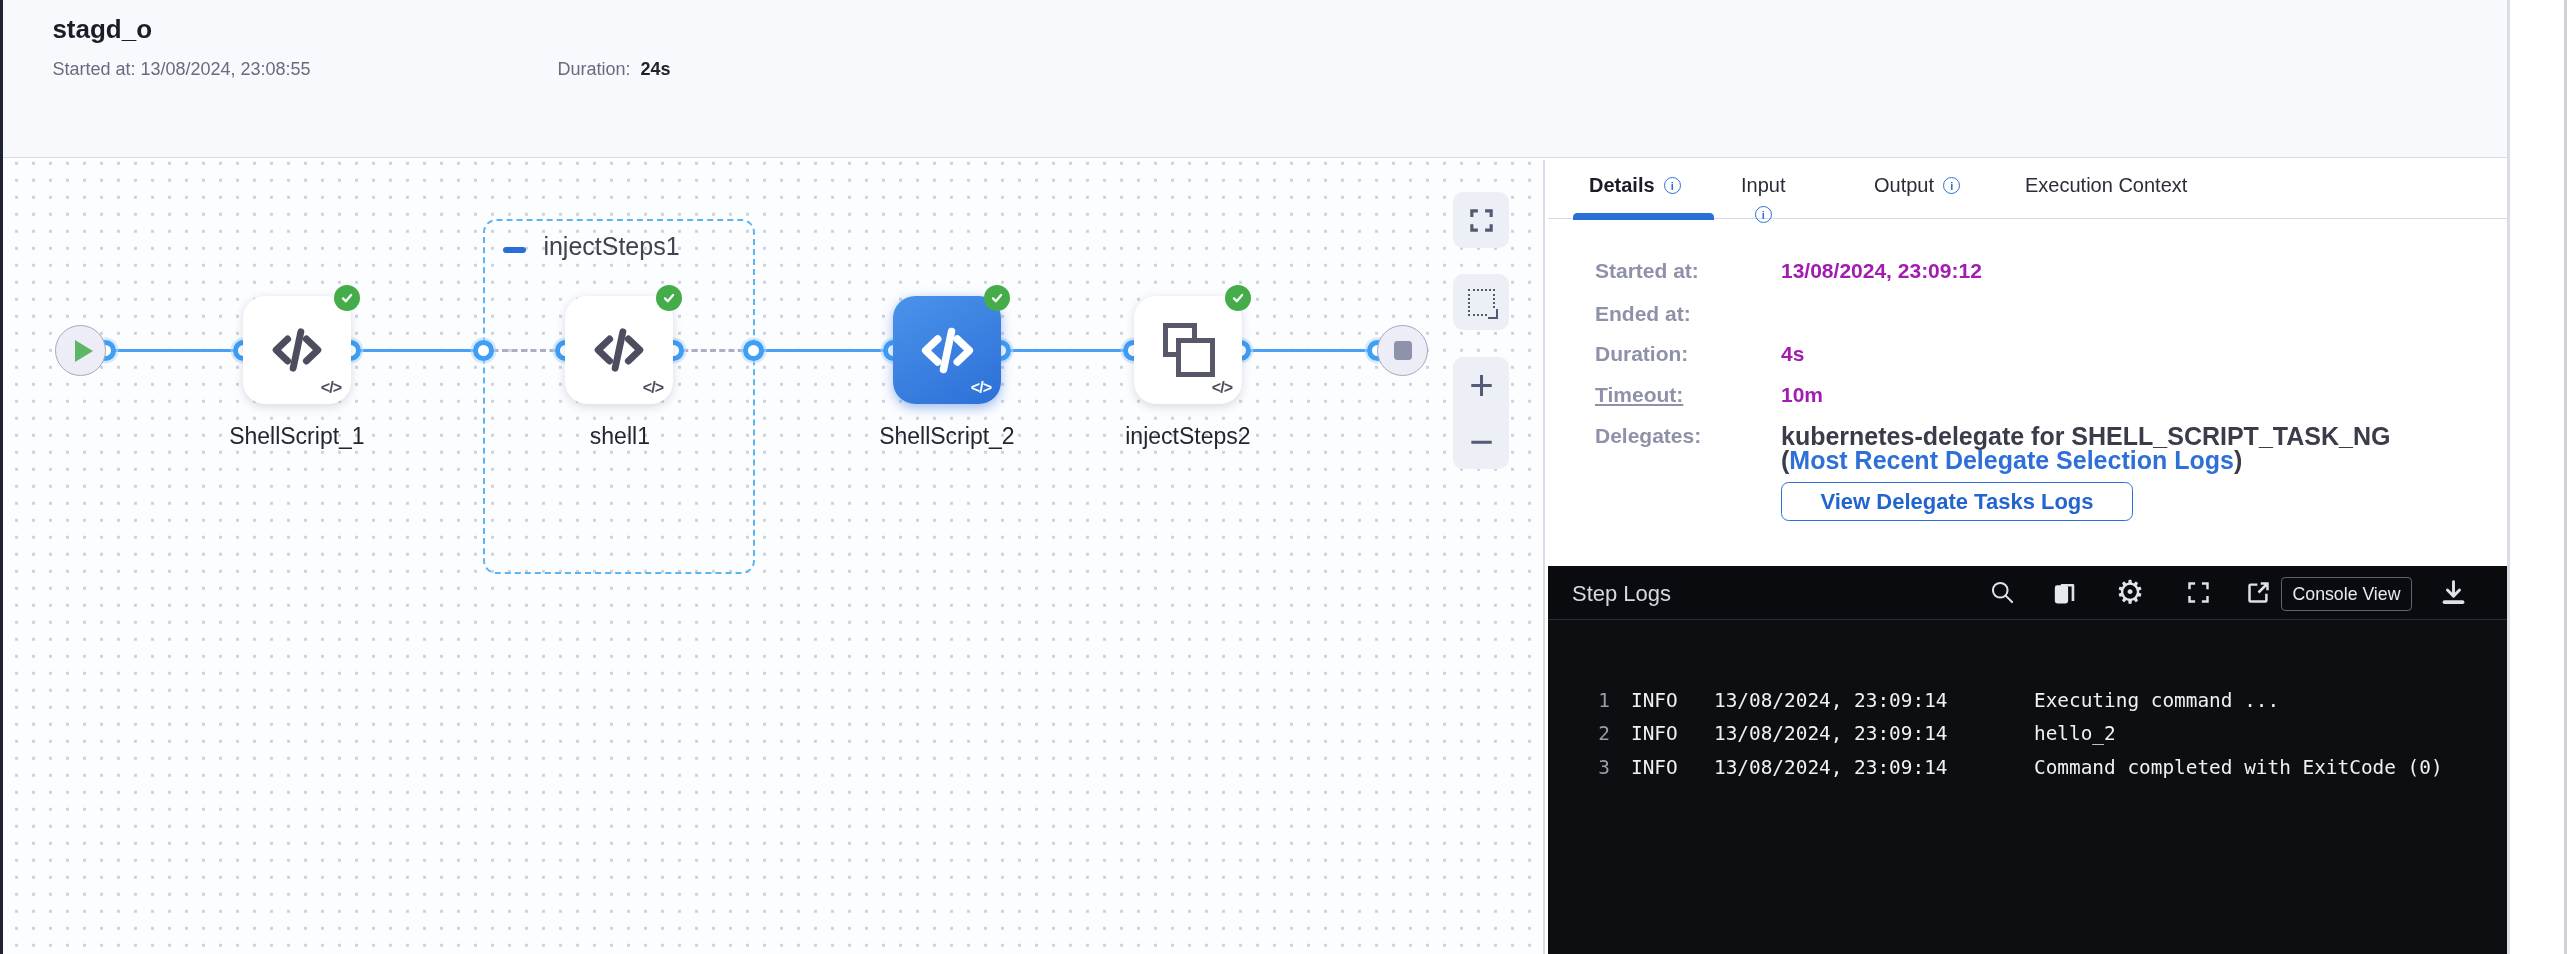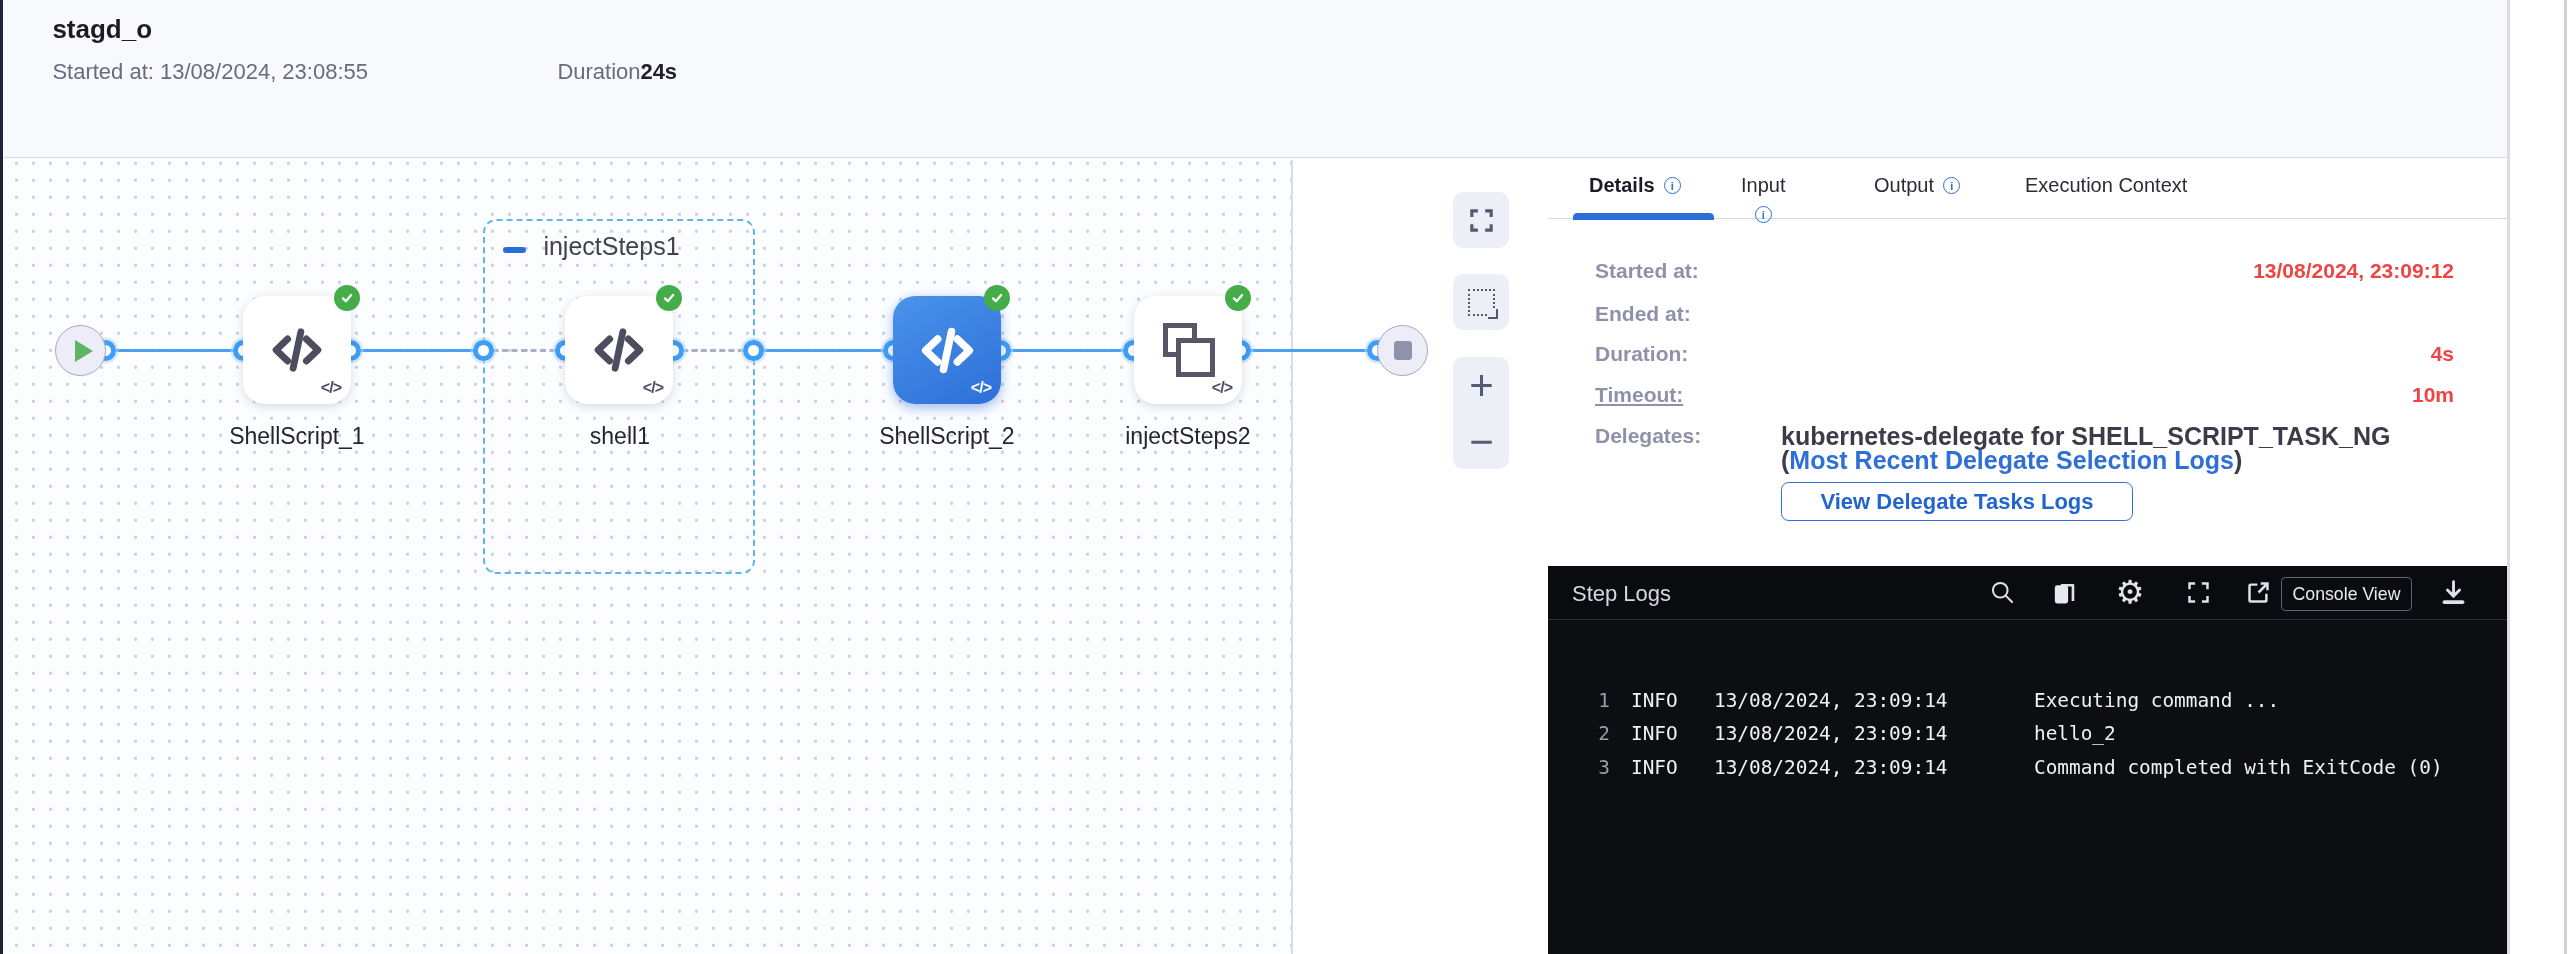--- a/index.html
+++ b/index.html
@@ -6,26 +6,26 @@
   html,body { width:2576px; height:955px; background:#fff; font-family:"Liberation Sans","DejaVu Sans",sans-serif; }
   .page { position:relative; width:2576px; height:955px; overflow:hidden; background:#fff; }
   .abs { position:absolute; }
 
   
   .left-edge { left:0; top:0; width:3.4px; height:955px; background:#1e2433; }
 
   
   .hdr { left:3.4px; top:0; width:2504px; height:158px; background:#f8f9fd; border-bottom:1.7px solid #d9dae4; }
   .hdr-title { left:49px; top:13.5px; font-size:26px; font-weight:bold; color:#1b1c26; }
-  .hdr-meta { left:49px; top:59px; font-size:22px; color:#696b7e; }
+  .hdr-meta { left:49px; top:59px; font-size:18px; color:#696b7e; }
   .hdr-meta .dur-label { position:absolute; left:505px; top:0; width:253px; color:#696b7e; }
   .hdr-meta .dur-val { position:absolute; left:588px; top:0; width:168px; color:#20212b; font-weight:bold; }
 
   
-  .canvas { left:3.4px; top:160px; width:1290px; height:795px; background:#fcfdff;
+  .canvas { left:3.4px; top:160px; width:1542px; height:795px; background:#fcfdff;
     background-image:radial-gradient(#ced1de 1.4px, transparent 1.6px); background-size:17px 17px; background-position:5px 11.8px;
     border-right:2.5px solid #d9dbe6; }
   
   .cv { position:absolute; }
 
   .edge-solid { height:3.4px; background:#4aa1f3; top:189px; }
   .edge-dashed { height:0; border-top:3.4px dashed #aab0c2; top:189px; }
 
   .port { width:21px; height:21px; border-radius:50%; background:#fff; border:5px solid #3f9ef5; top:180px; box-shadow:0 0 0 2.5px rgba(180,215,250,.55); }
 
@@ -55,21 +55,21 @@
 
   
   .panel { left:1548px; top:160px; width:959px; height:795px; background:#fff; }
   .tabbar { left:1548px; top:160px; width:959px; height:59px; background:#fff; border-bottom:1.7px solid #d6d8e3; }
   .tab { top:174px; display:flex; align-items:center; gap:9.3px; font-size:20px; color:#2b2c37; cursor:pointer; }
   .tab.active { font-weight:bold; color:#1b1c27; }
   .info-dot { width:17px; height:17px; border:1.7px solid #2e6fd8; border-radius:50%; color:#2e6fd8; font-size:11px; font-weight:bold; display:inline-flex; align-items:center; justify-content:center; font-style:normal; }
   .tab-underline { left:1573px; top:213px; width:141px; height:6.7px; background:#2a6fd6; border-radius:4.2px 4.2px 0 0; }
 
   .drow-label { left:1595px; width:177px; font-size:21px; font-weight:600; color:#8f91a8; }
-  .drow-value { left:1781px; width:673px; font-size:21px; font-weight:bold; color:#ef4444;text-align:right; }
+  .drow-value { left:1781px; width:673px; font-size:21px; font-weight:bold; color:#a21caf; }
   .delegates-val { left:1781px; top:424px; width:665px; font-size:25px; font-weight:bold; color:#3b3c49; line-height:24.4px; }
   .dlg-link { color:#2e6fd8; cursor:pointer; }
   .view-logs-btn { left:1781px; top:482px; width:352px; height:39px; border:1.7px solid #2e6fd8; border-radius:7.6px; background:#fff; color:#2265cf; font-size:22px; font-weight:bold; display:flex; align-items:center; justify-content:center; cursor:pointer; }
 
   
   .logpanel { left:1548px; top:566px; width:959px; height:389px; background:#0d0e11; }
   .loghead { left:1548px; top:566px; width:959px; height:54px; background:#0a0b0e; border-bottom:1.7px solid #2b2c34; }
   .loghead-title { left:1572px; top:581px; font-size:22px; color:#d6d7e0; }
   .licon { top:577px; width:30px; height:30px; display:flex; align-items:center; justify-content:center; cursor:pointer; }
   .console-btn { left:2281px; top:577px; width:131px; height:34px; border:1.7px solid #63646f; border-radius:4.2px; color:#e9e9f1; font-size:17.7px; display:flex; align-items:center; justify-content:center; cursor:pointer;text-align:right; }

